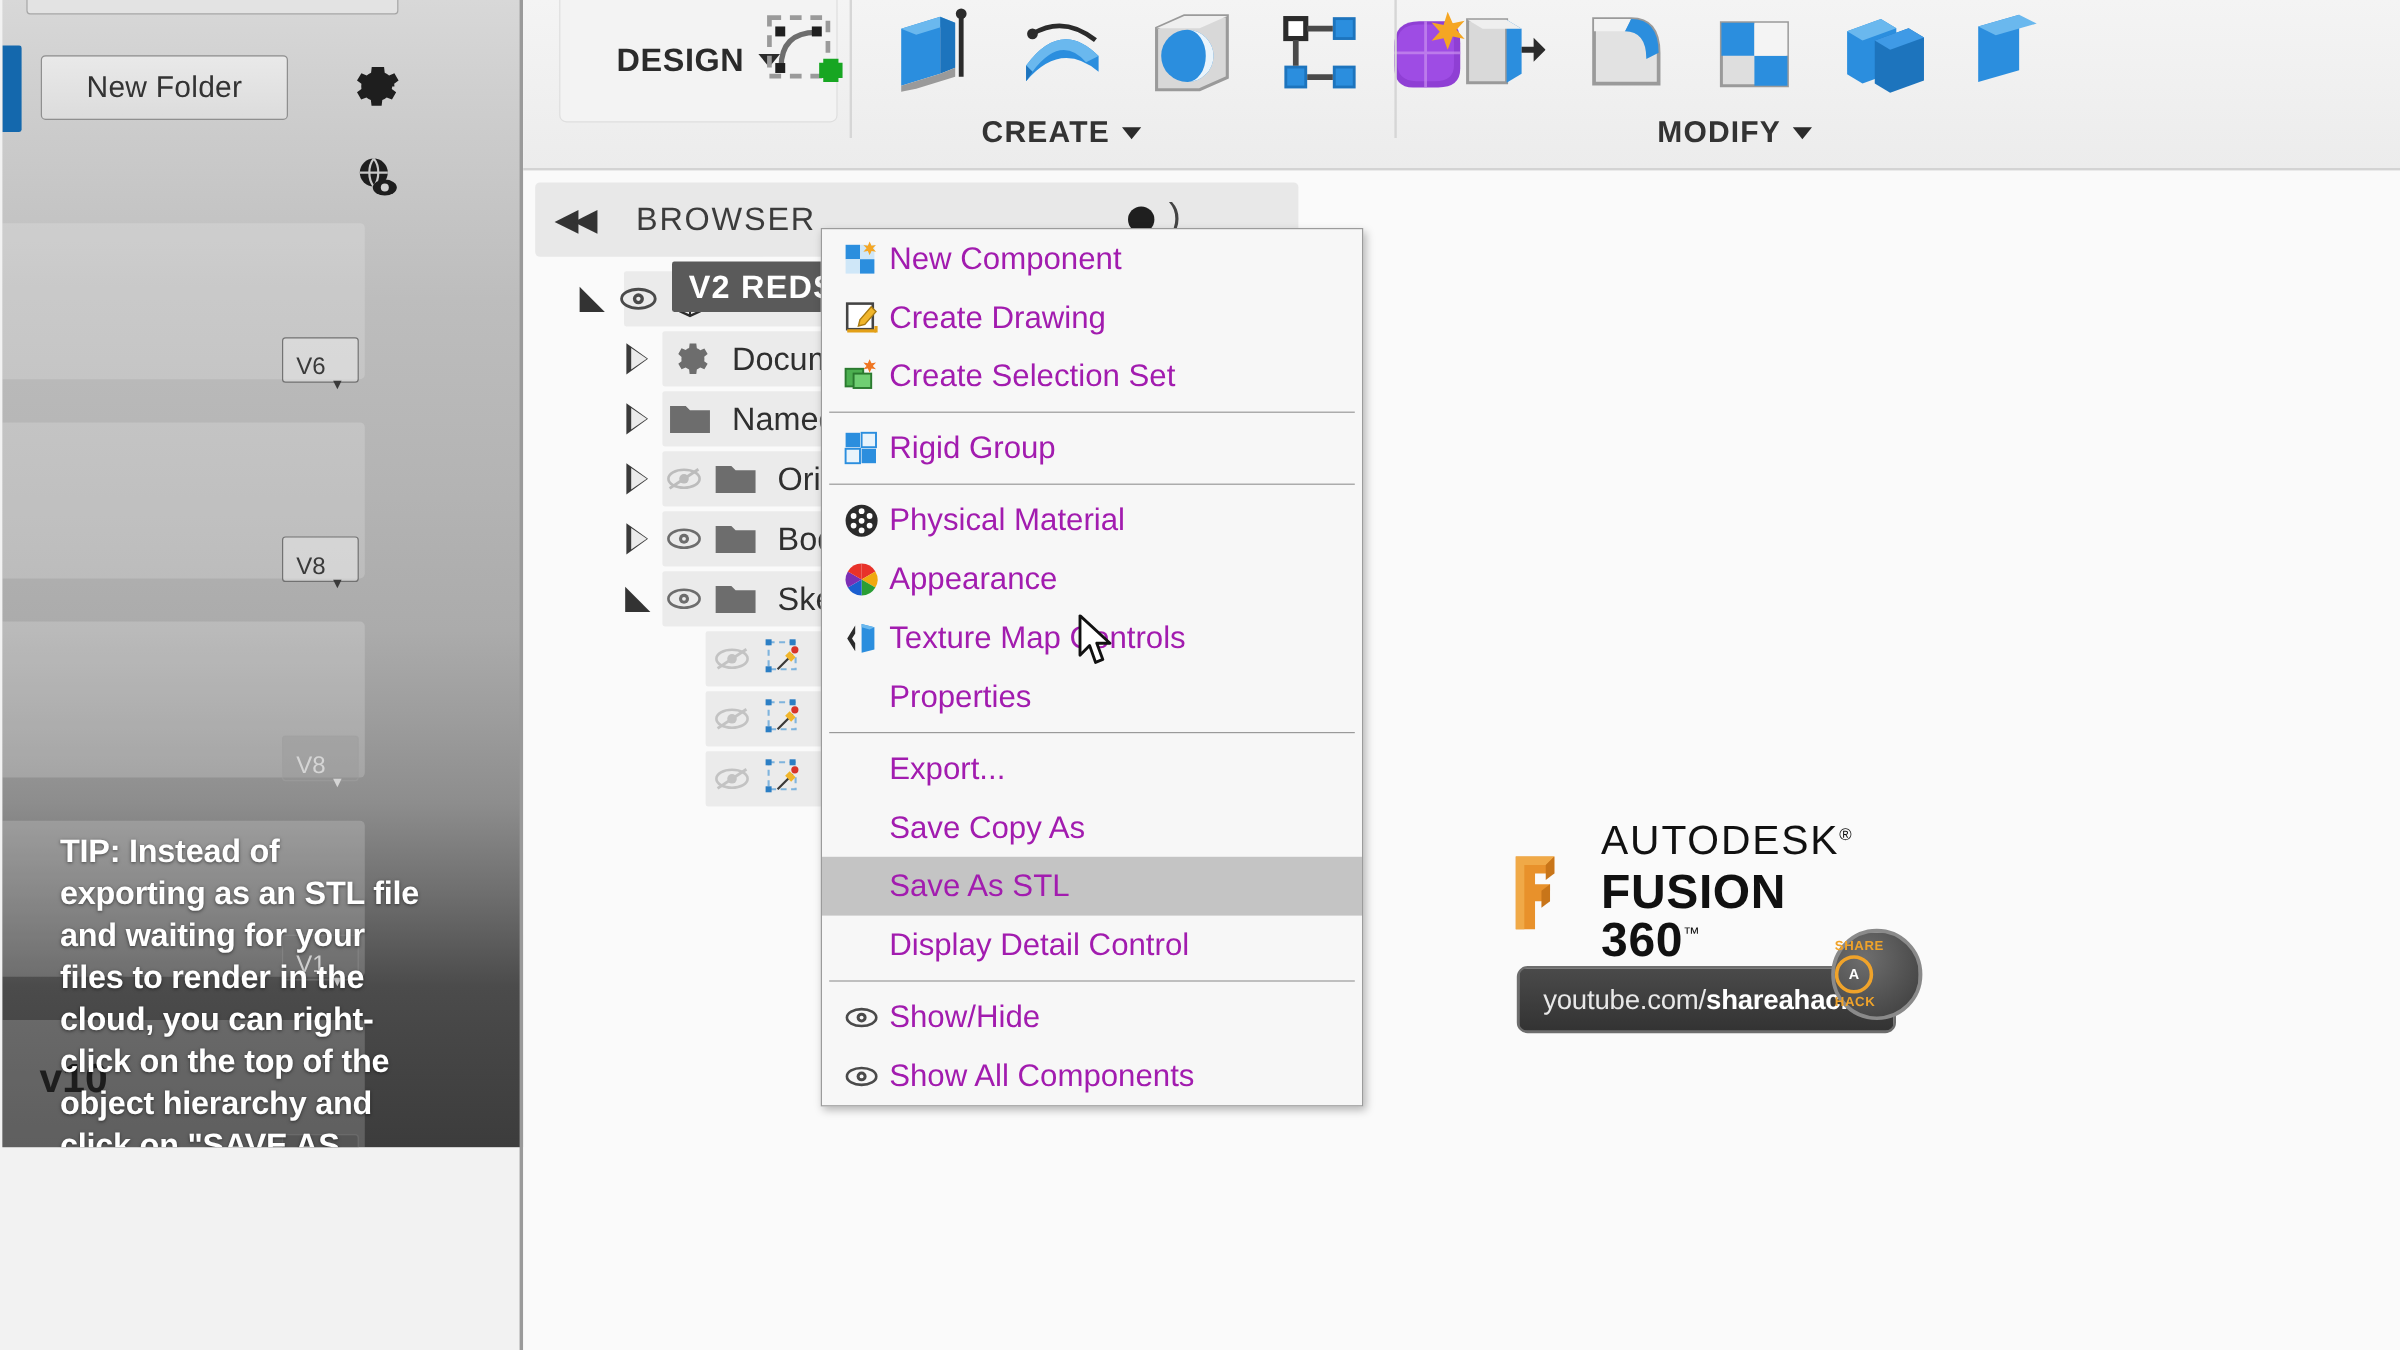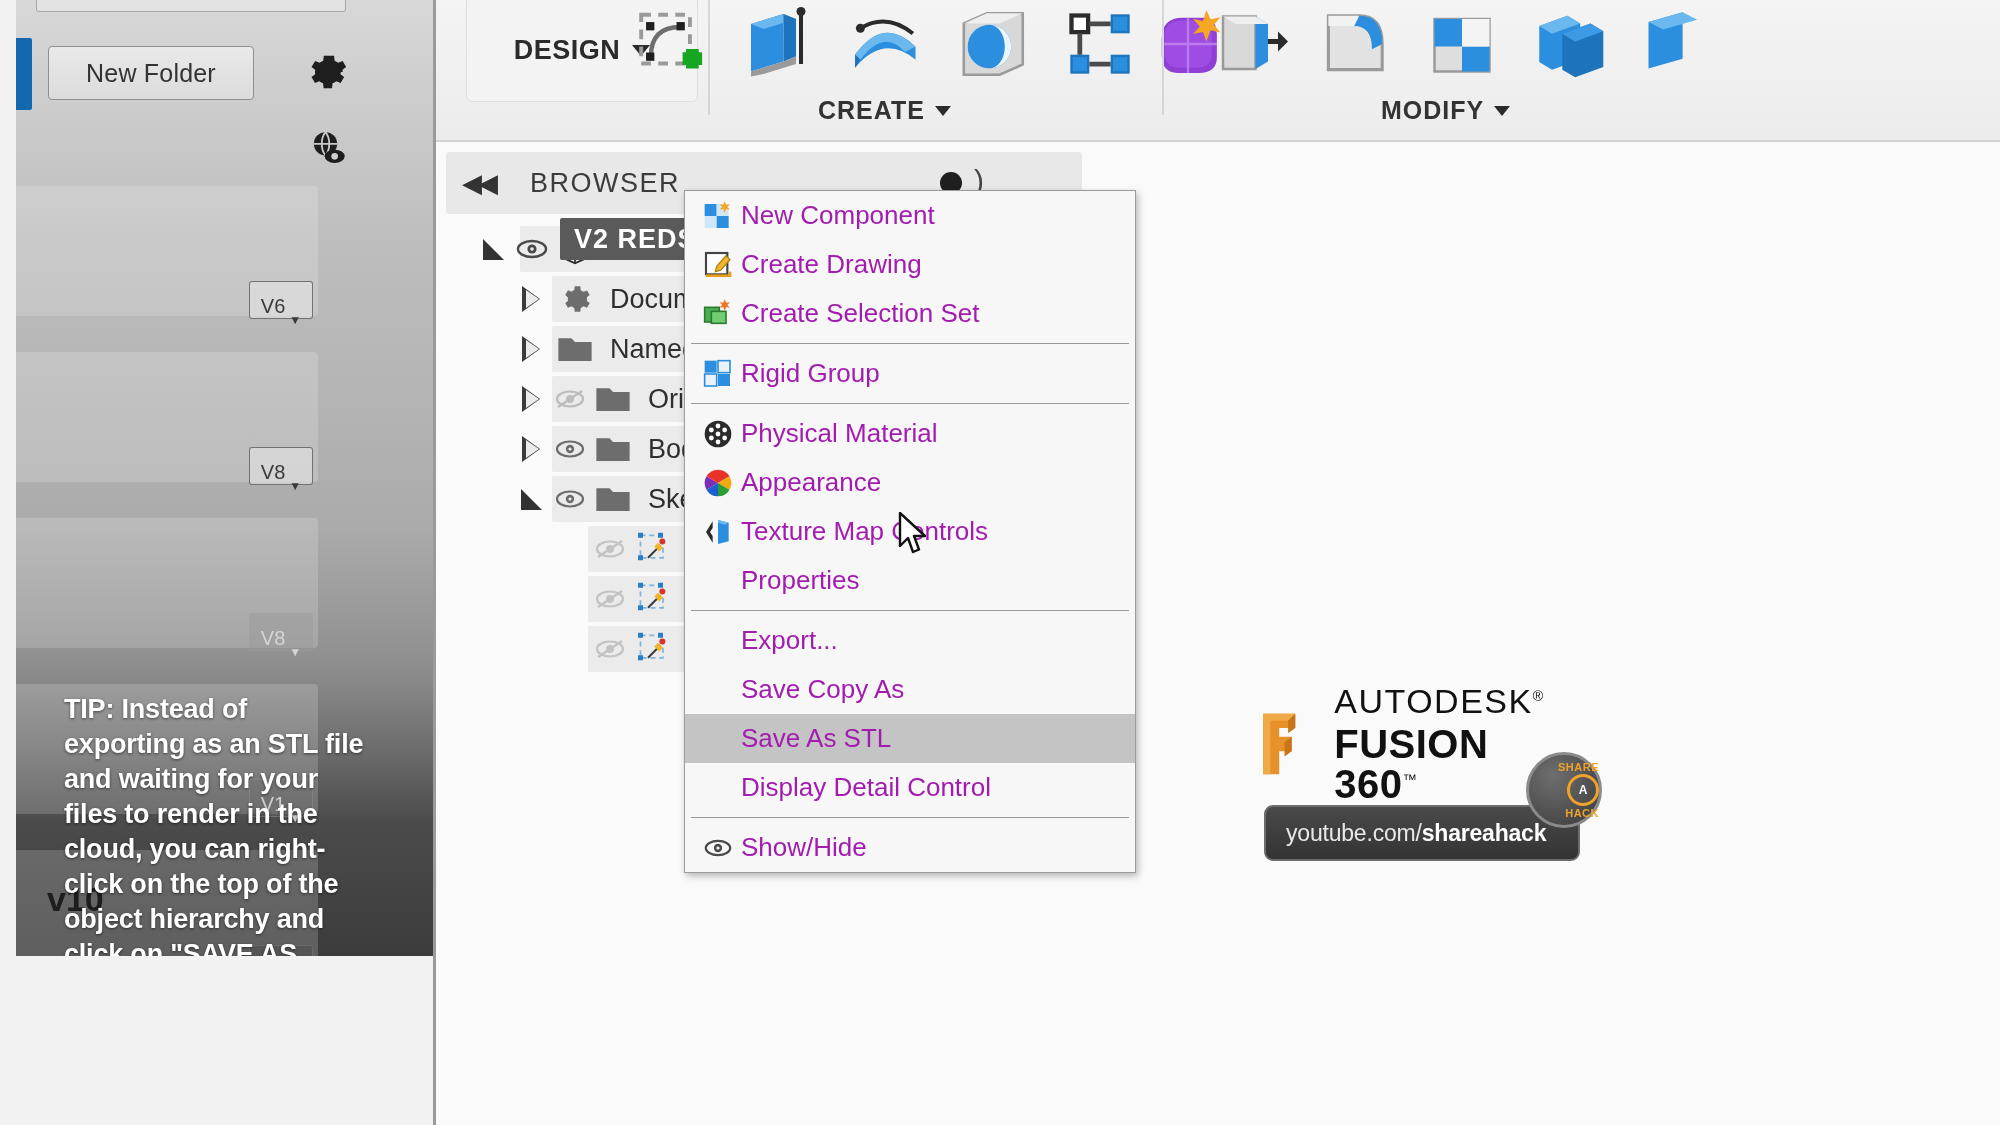--- a/index.html
+++ b/index.html
@@ -1,19 +1,19 @@
 <!DOCTYPE html>
 <html><head>
 <meta charset="utf-8">
 <style>
   html,body{margin:0;padding:0;background:#f2f2f2;}
   body{width:2000px;height:1125px;overflow:hidden;font-family:"Liberation Sans",sans-serif;position:relative;}
 
   
-  #data-panel{position:absolute;left:16px;top:0;width:434px;height:956px;
+  #data-panel{position:absolute;left:2px;top:0;width:434px;height:956px;
     background:linear-gradient(180deg,#d8d8d8 0%,#cfcfcf 8%,#bdbdbd 26%,#b4b4b4 42%,#ababab 55%,#9e9e9e 62%,#8d8d8d 70%,#6e6e6e 78%,#4b4b4b 86%,#3c3c3c 100%);
     overflow:hidden;}
   #dp-top-card{position:absolute;left:20px;top:-46px;width:308px;height:56px;
     background:#e3e3e3;border:1px solid #a6a6a6;border-radius:3px;}
   #new-folder-btn{position:absolute;left:32px;top:46px;width:204px;height:52px;
     background:linear-gradient(180deg,#e9e9e9,#dcdcdc);border:1px solid #8f8f8f;border-radius:4px;
     display:flex;align-items:center;justify-content:center;
     font-size:25px;color:#333;letter-spacing:.2px;}
   #gear-btn{position:absolute;left:290px;top:50px;width:44px;height:44px;}
   #globe-btn{position:absolute;left:292px;top:128px;width:40px;height:40px;}
@@ -125,23 +125,23 @@
   #brand-l1{font-size:34px;letter-spacing:1.5px;color:#111;font-family:"Liberation Sans",sans-serif;}
   #brand-l1 sup{font-size:14px;vertical-align:super;}
   #brand-l2{font-size:40px;font-weight:bold;letter-spacing:.5px;color:#111;margin-top:6px;}
   #brand-l2 sup{font-size:14px;vertical-align:super;font-weight:normal;}
 
   #yt-badge{position:absolute;left:828px;top:805px;width:312px;height:52px;
     background:linear-gradient(180deg,#4a4a4a,#333);border:2px solid #6d6d6d;border-radius:9px;
     display:flex;align-items:center;}
   #yt-text{margin-left:20px;font-size:23px;color:#e8e8e8;letter-spacing:-.2px;}
   #yt-text b{color:#fff;}
-  #yt-seal{position:absolute;left:1090px;top:752px;width:70px;height:70px;border-radius:50%;
+  #yt-seal{position:absolute;left:1090px;top:774px;width:70px;height:70px;border-radius:50%;
     background:radial-gradient(circle at 35% 30%,#6e6e6e,#3b3b3b);border:3px solid #8a8a8a;
-    display:flex;flex-direction:column;align-items:flex-end;justify-content:center;}
+    display:flex;flex-direction:column;align-items:flex-start;justify-content:center;}
   #yt-seal .s1,#yt-seal .s2{font-size:11px;font-weight:bold;color:#f0a32a;letter-spacing:.5px;}
   #yt-seal .ring{width:26px;height:26px;border-radius:50%;border:3px solid #f0a32a;
     display:flex;align-items:center;justify-content:center;font-size:12px;color:#fff;font-weight:bold;margin:1px 0;}
 </style>
 </head>
 <body>
 
 <div id="data-panel">
 
   <div id="blue-tab"></div>
@@ -642,20 +642,30 @@
       <span class="mi">
         <svg width="32" height="24" viewBox="0 0 34 24">
             <ellipse cx="17" cy="12" rx="13" ry="7.5" fill="none" stroke="#4a4a4a" stroke-width="2.3"></ellipse>
             <circle cx="17" cy="12" r="4.4" fill="#4a4a4a"></circle>
             <circle cx="17" cy="12" r="1.7" fill="#f7f7f7"></circle>
           </svg>
       </span>
       <span class="mlabel">Show/Hide</span>
     </div>
 
+    <div class="ctx-item">
+      <span class="mi">
+        <svg width="32" height="24" viewBox="0 0 34 24">
+            <ellipse cx="17" cy="12" rx="13" ry="7.5" fill="none" stroke="#4a4a4a" stroke-width="2.3"></ellipse>
+            <circle cx="17" cy="12" r="4.4" fill="#4a4a4a"></circle>
+            <circle cx="17" cy="12" r="1.7" fill="#f7f7f7"></circle>
+          </svg>
+      </span>
+      <span class="mlabel">Show All Components</span>
+    </div>
   </div>
 
   <div id="cursor">
     <svg width="34" height="46" viewBox="0 0 34 46">
       <path d="M2 1 L2 34 L10 26 L15 40 L21 37.5 L16 24 L27 24 Z" fill="#ffffff" stroke="#111" stroke-width="2.4" stroke-linejoin="round"></path>
     </svg>
   </div>
 
   <div id="brand">
     <svg width="72" height="84" viewBox="0 0 36 42">

